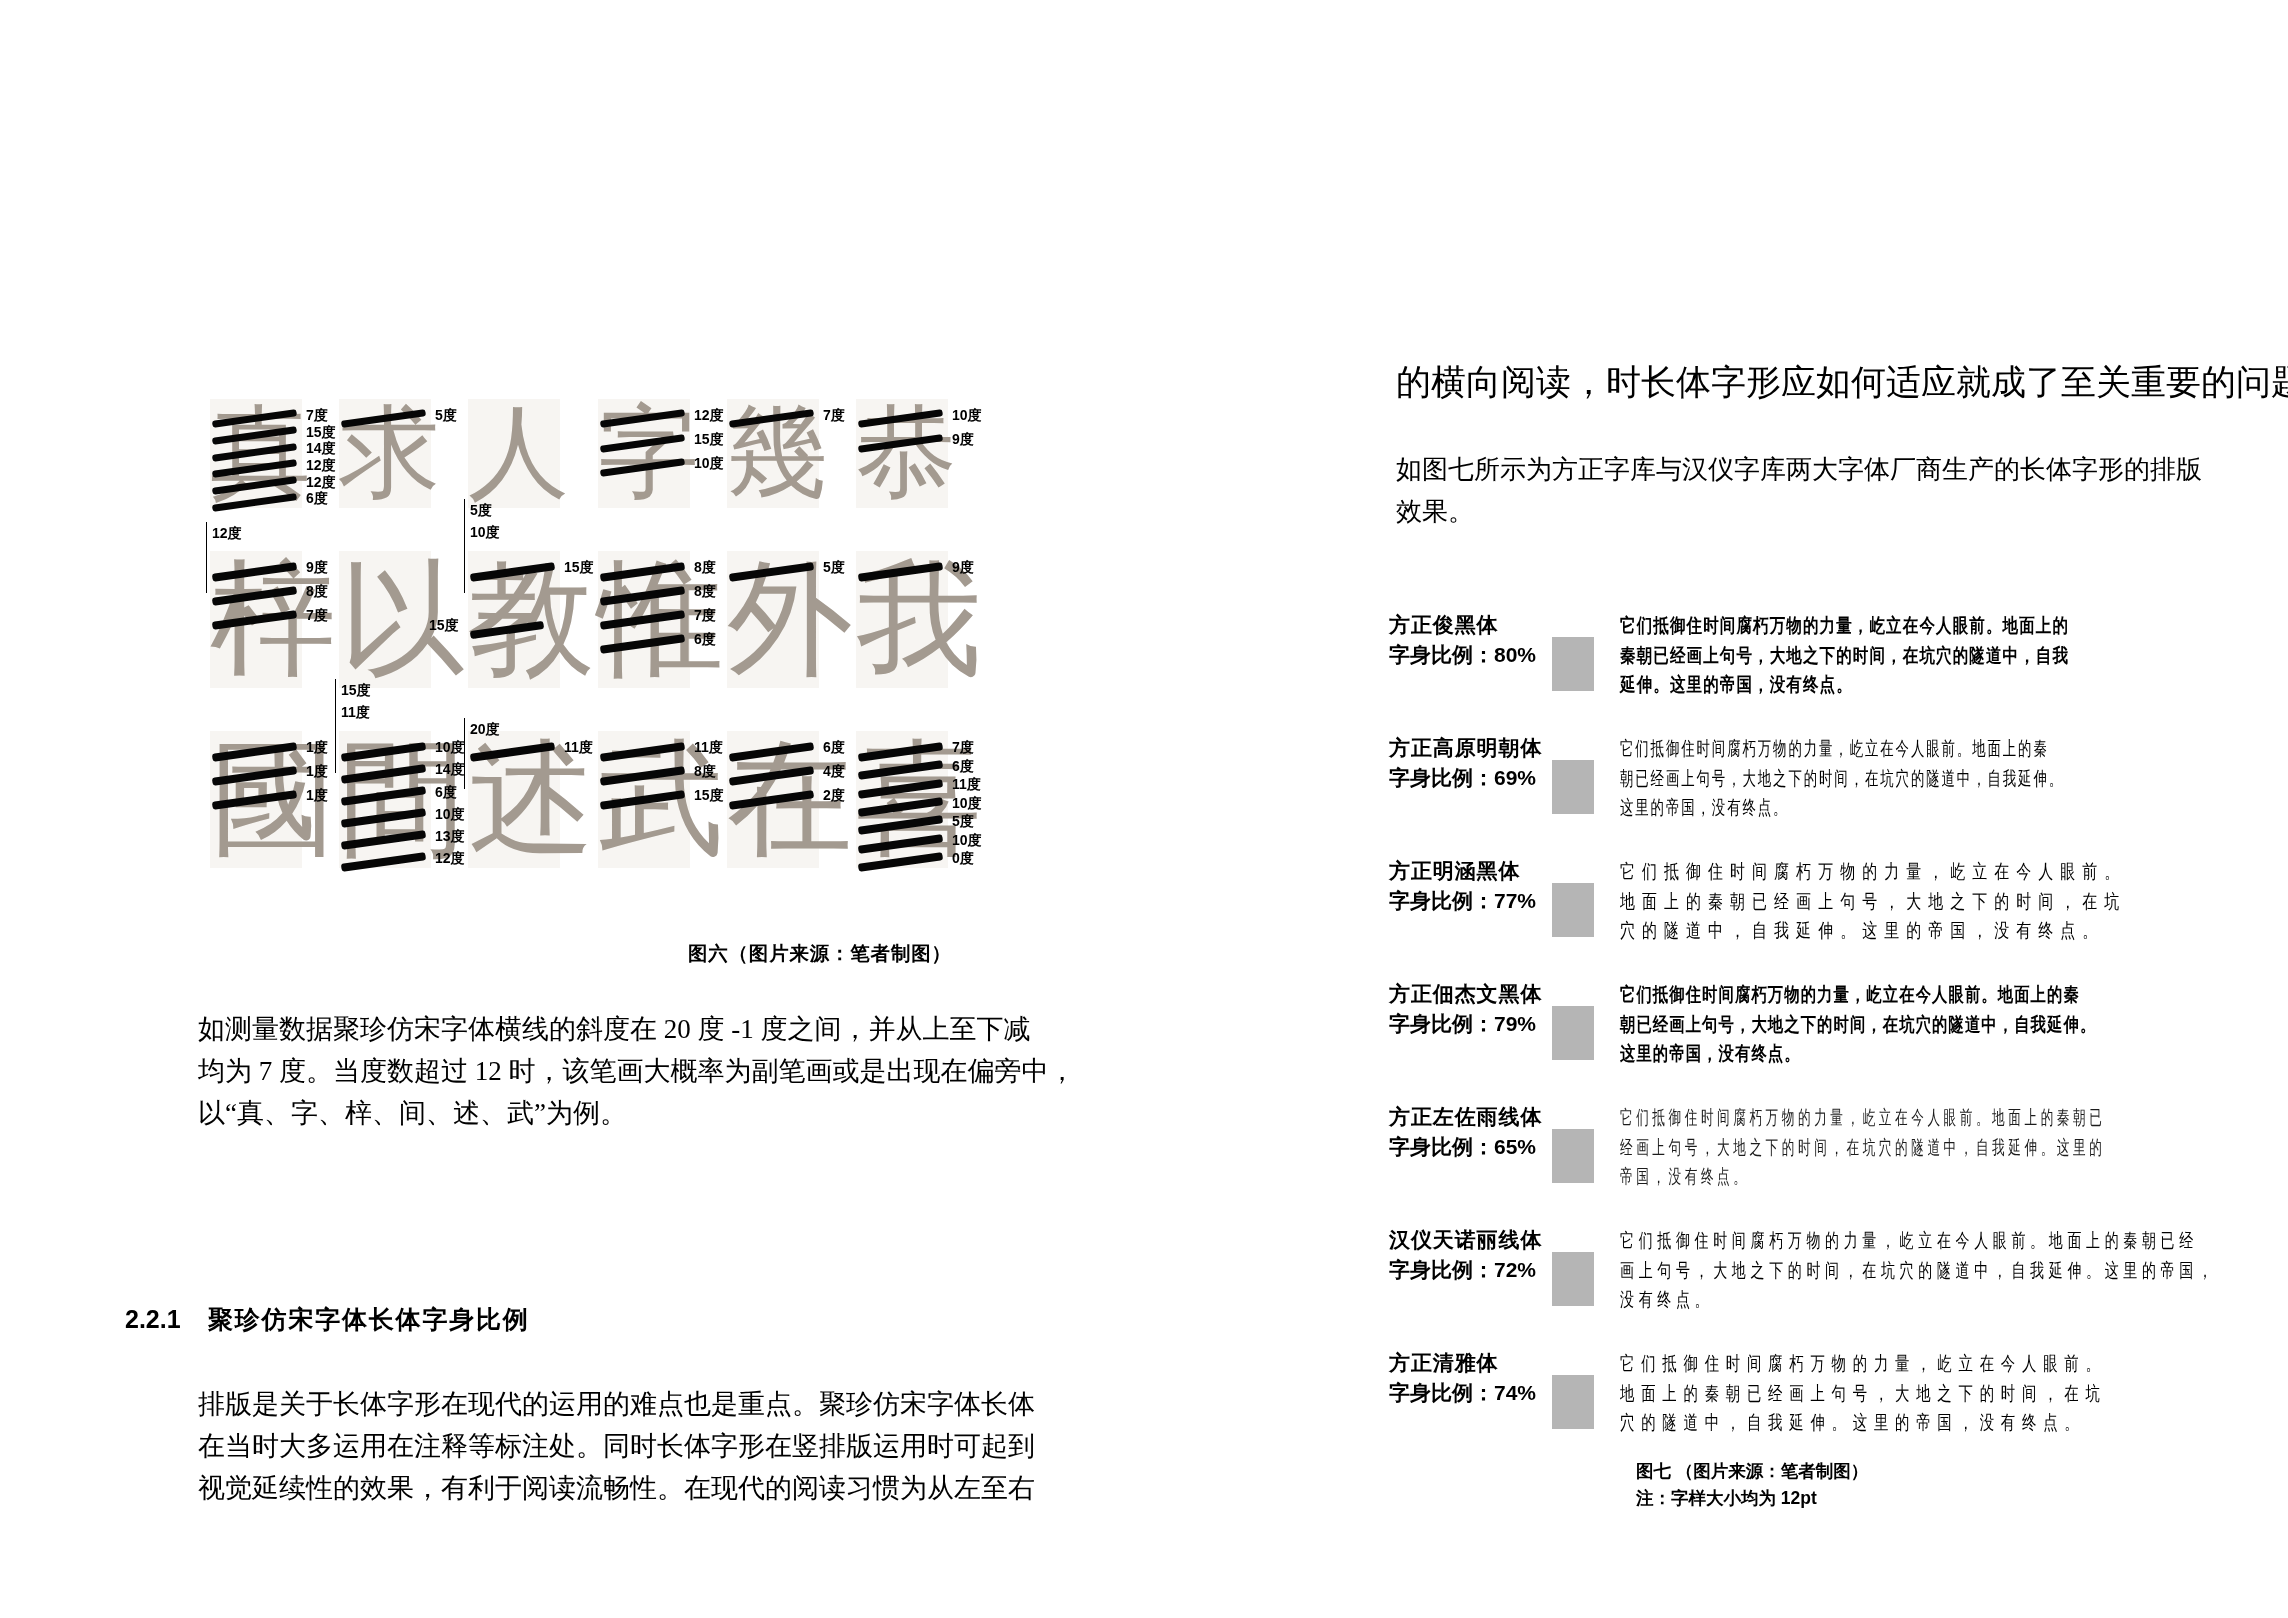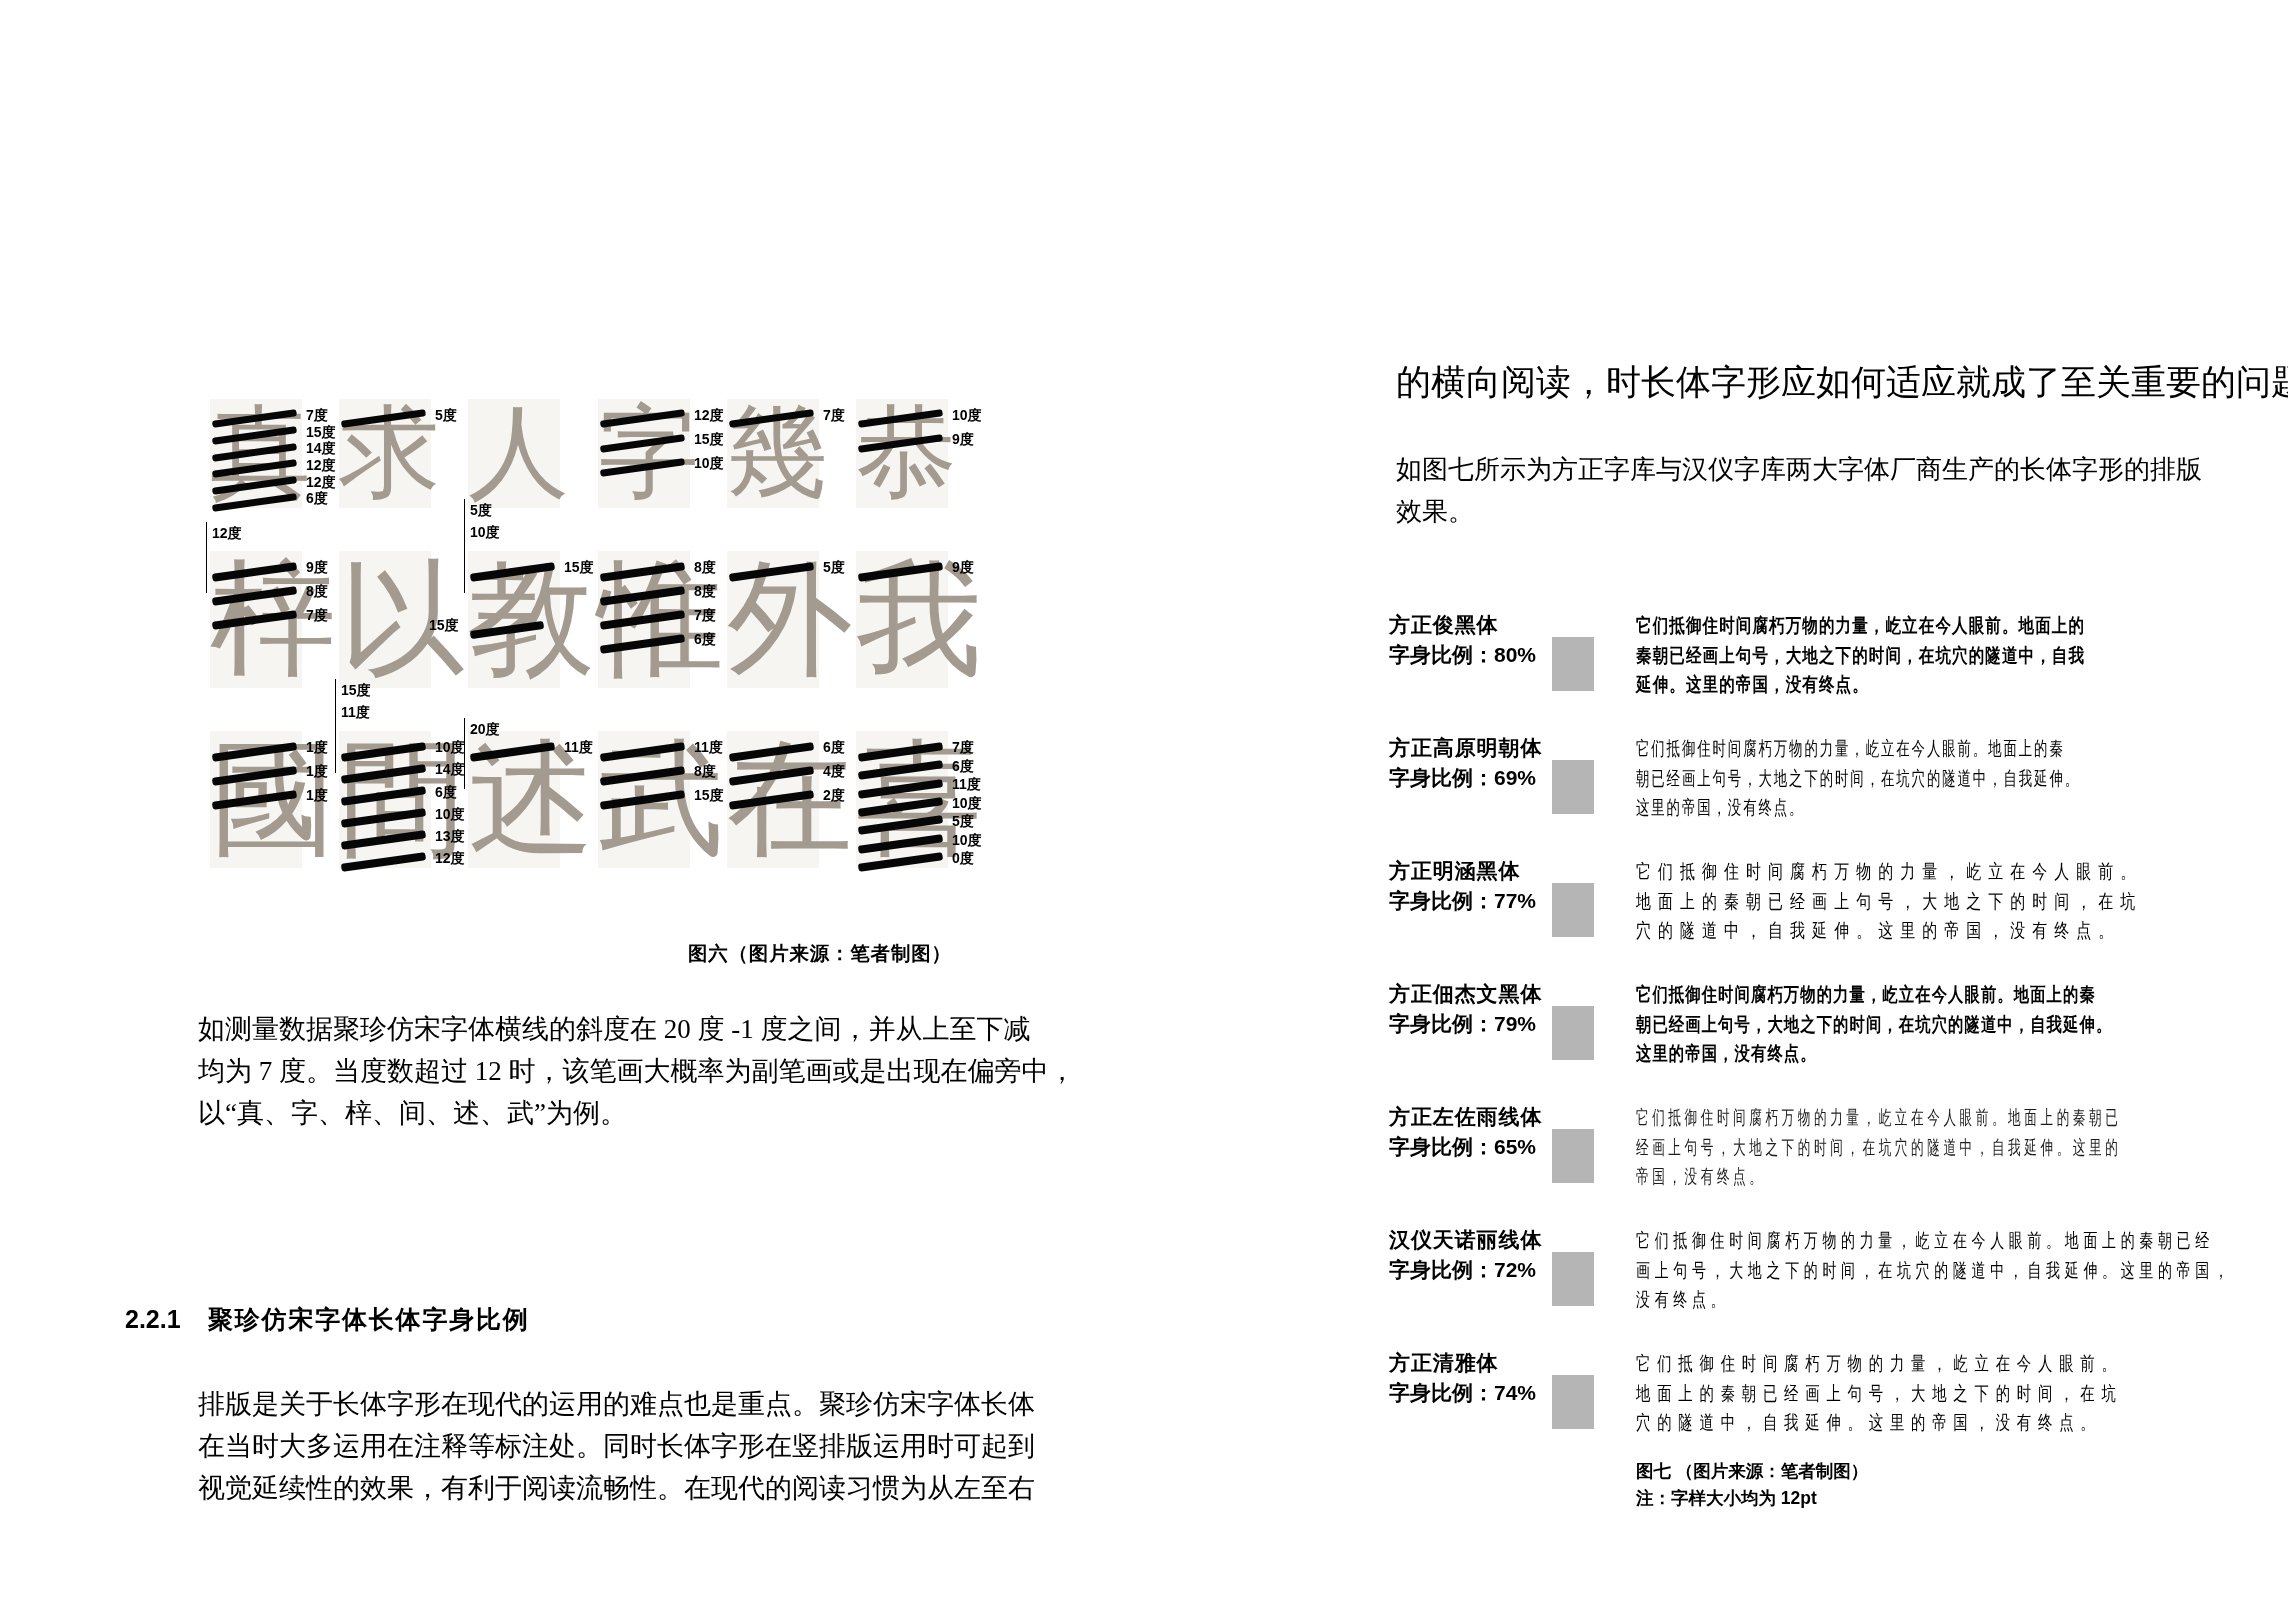--- a/index.html
+++ b/index.html
@@ -30,21 +30,21 @@
   
   .r-para1{left:1396px;top:362px;font-size:35px;text-align:right;}
   .r-para1 .text-line{line-height:42px;}
   .r-para2{left:1396px;top:449px;font-size:26px;}
   .r-para2 .text-line{line-height:42px;}
   .entries{position:absolute;left:1389px;top:611px;width:840px;}
   .entry{position:relative;height:89px;margin-bottom:34px;}
   .entry-name{position:absolute;left:0;top:0;font-size:21px;font-weight:600;letter-spacing:0.9px;white-space:nowrap;}
   .entry-ratio{position:absolute;left:0;top:30px;font-size:21px;font-weight:600;white-space:nowrap;}
   .swatch{position:absolute;left:163px;top:26px;width:42px;height:54px;}
-  .sample{position:absolute;left:231px;top:0;width:609px;margin-left:16px;}
+  .sample{position:absolute;left:231px;top:0;width:609px;}
   .sample .s-line{white-space:nowrap;font-size:19.4px;line-height:29.5px;transform-origin:0 0;}
   .st-bold .s-line{font-weight:700;letter-spacing:1.4px;}
   .st-light-serif .s-line{font-family:"Liberation Serif",serif;letter-spacing:2.8px;}
   .st-spaced .s-line{letter-spacing:9.2px;}
   .st-thin .s-line{letter-spacing:5.5px;color:#1c1c1c;}
   .st-regular .s-line{letter-spacing:6.5px;}
   .caption7{position:absolute;left:1636px;top:1458px;font-size:17.5px;font-weight:bold;line-height:27px;white-space:nowrap;}
 </style>
 </head>
 <body>

